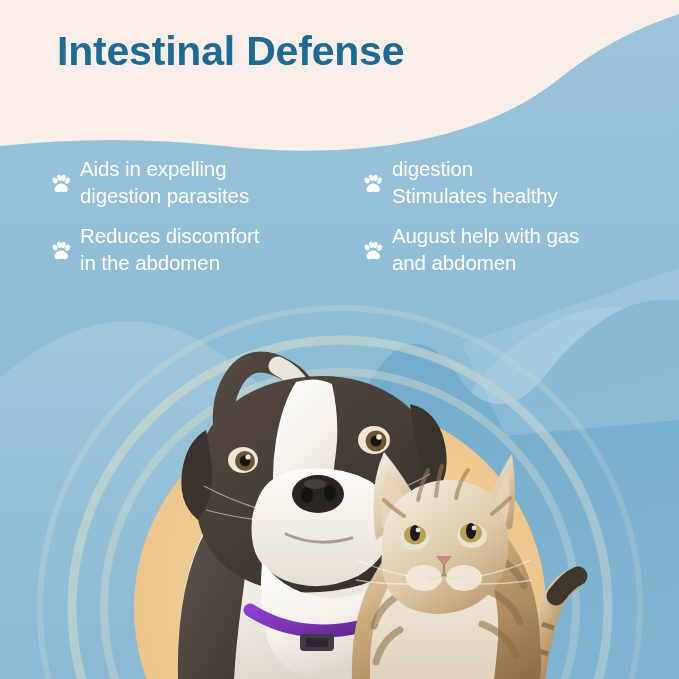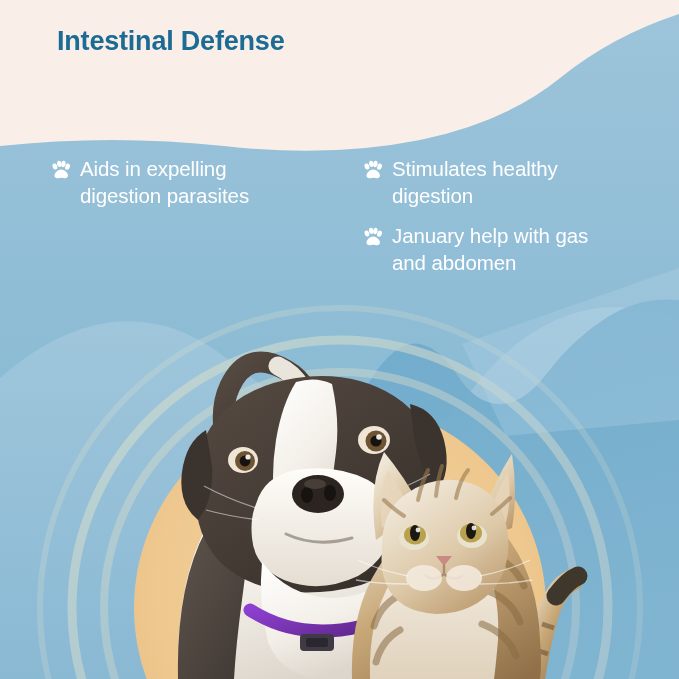--- a/index.html
+++ b/index.html
@@ -27,21 +27,21 @@
 
   
   .header-block {
     position: absolute;
     left: 57px;
     top: 22px;
     width: 420px;
     z-index: 20;
   }
   .title-line {
-    font-size: 27px;
+    font-size: 41px;
     font-weight: 700;
     letter-spacing: -0.2px;
     line-height: 1.42;
     color: #1c6b95;
     white-space: nowrap;
   }
 
   
   .bullets {
     position: absolute;
@@ -52,21 +52,21 @@
   }
   .bullet-col {
     position: absolute;
     top: 0;
   }
   .bullet-col.left  { left: 50px;  width: 300px; }
   .bullet-col.right { left: 362px; width: 300px; }
 
   .bullet {
     display: flex;
-    align-items: flex-start;
+    align-items: center;
     margin-bottom: 13px;
   }
   .paw-icon {
     flex: 0 0 auto;
     width: 22px;
     height: 22px;
     margin-top: 4px;
     margin-right: 8px;
   }
   .bullet-text {
@@ -338,54 +338,69 @@
           <path d="M12.2,11.4 C15.9,11.4 19.6,15.0 19.6,18.0 C19.6,20.4 17.2,21.4 14.6,20.7
                    C13.4,20.4 11.1,20.4 9.9,20.7 C7.3,21.4 4.9,20.4 4.9,18.0
                    C4.9,15.0 8.6,11.4 12.2,11.4 Z" fill="#ffffff"></path>
         </svg>
         <div class="bullet-text">
           <div>Aids in expelling</div>
           <div>digestion parasites</div>
         </div>
       </div>
 
-
-
-    </div>
-
-    <div class="bullet-col right">
-
       <div class="bullet">
         <svg class="paw-icon" viewBox="0 0 24 24">
           <ellipse cx="5.4" cy="8.2" rx="2.5" ry="3.4" fill="#ffffff" transform="rotate(-18 5.4 8.2)"></ellipse>
           <ellipse cx="10.1" cy="5.3" rx="2.4" ry="3.5" fill="#ffffff" transform="rotate(-7 10.1 5.3)"></ellipse>
           <ellipse cx="14.6" cy="5.4" rx="2.4" ry="3.5" fill="#ffffff" transform="rotate(7 14.6 5.4)"></ellipse>
           <ellipse cx="19.1" cy="8.4" rx="2.5" ry="3.4" fill="#ffffff" transform="rotate(20 19.1 8.4)"></ellipse>
           <path d="M12.2,11.4 C15.9,11.4 19.6,15.0 19.6,18.0 C19.6,20.4 17.2,21.4 14.6,20.7
                    C13.4,20.4 11.1,20.4 9.9,20.7 C7.3,21.4 4.9,20.4 4.9,18.0
                    C4.9,15.0 8.6,11.4 12.2,11.4 Z" fill="#ffffff"></path>
         </svg>
         <div class="bullet-text">
-          <div>Stimulates healthy</div>
-          <div>digestion</div>
+          <div>Reduces discomfort</div>
+          <div>in the abdomen</div>
         </div>
       </div>
+
+
+    </div>
+
+    <div class="bullet-col right">
 
       <div class="bullet">
         <svg class="paw-icon" viewBox="0 0 24 24">
           <ellipse cx="5.4" cy="8.2" rx="2.5" ry="3.4" fill="#ffffff" transform="rotate(-18 5.4 8.2)"></ellipse>
           <ellipse cx="10.1" cy="5.3" rx="2.4" ry="3.5" fill="#ffffff" transform="rotate(-7 10.1 5.3)"></ellipse>
           <ellipse cx="14.6" cy="5.4" rx="2.4" ry="3.5" fill="#ffffff" transform="rotate(7 14.6 5.4)"></ellipse>
           <ellipse cx="19.1" cy="8.4" rx="2.5" ry="3.4" fill="#ffffff" transform="rotate(20 19.1 8.4)"></ellipse>
           <path d="M12.2,11.4 C15.9,11.4 19.6,15.0 19.6,18.0 C19.6,20.4 17.2,21.4 14.6,20.7
                    C13.4,20.4 11.1,20.4 9.9,20.7 C7.3,21.4 4.9,20.4 4.9,18.0
                    C4.9,15.0 8.6,11.4 12.2,11.4 Z" fill="#ffffff"></path>
         </svg>
         <div class="bullet-text">
-          <div>January help with gas</div>
+          <div>digestion</div>
+          <div>Stimulates healthy</div>
+        </div>
+      </div>
+
+      <div class="bullet">
+        <svg class="paw-icon" viewBox="0 0 24 24">
+          <ellipse cx="5.4" cy="8.2" rx="2.5" ry="3.4" fill="#ffffff" transform="rotate(-18 5.4 8.2)"></ellipse>
+          <ellipse cx="10.1" cy="5.3" rx="2.4" ry="3.5" fill="#ffffff" transform="rotate(-7 10.1 5.3)"></ellipse>
+          <ellipse cx="14.6" cy="5.4" rx="2.4" ry="3.5" fill="#ffffff" transform="rotate(7 14.6 5.4)"></ellipse>
+          <ellipse cx="19.1" cy="8.4" rx="2.5" ry="3.4" fill="#ffffff" transform="rotate(20 19.1 8.4)"></ellipse>
+          <path d="M12.2,11.4 C15.9,11.4 19.6,15.0 19.6,18.0 C19.6,20.4 17.2,21.4 14.6,20.7
+                   C13.4,20.4 11.1,20.4 9.9,20.7 C7.3,21.4 4.9,20.4 4.9,18.0
+                   C4.9,15.0 8.6,11.4 12.2,11.4 Z" fill="#ffffff"></path>
+        </svg>
+        <div class="bullet-text">
+          <div>August help with gas</div>
           <div>and abdomen</div>
         </div>
       </div>
 
     </div>
   </div>
 
 </div>
 
 </body></html>

